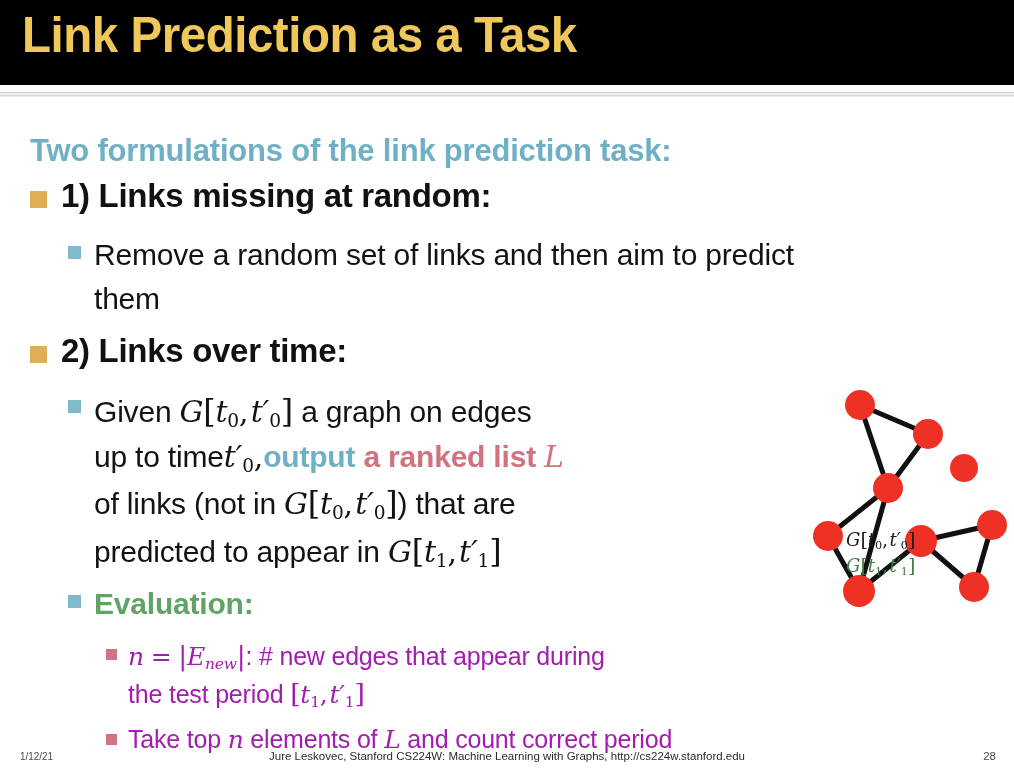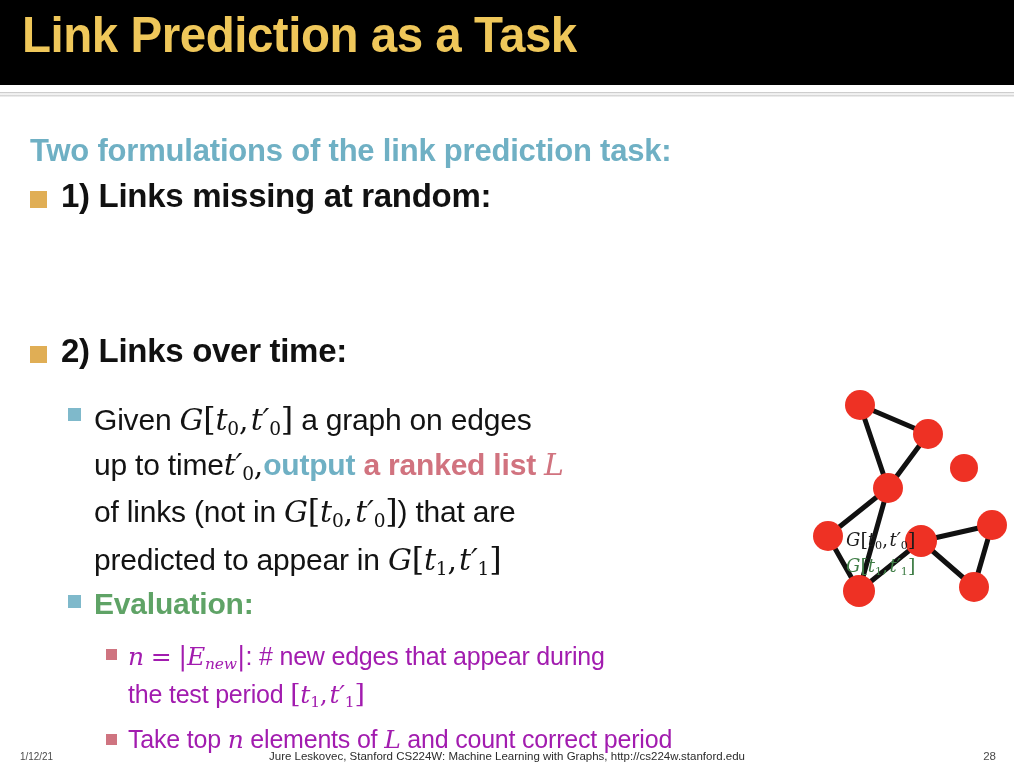--- a/index.html
+++ b/index.html
@@ -98,21 +98,21 @@
     font-size: 25px;
     color: #a21caf;
     line-height: 1.42;
     letter-spacing: -0.2px;
   }
 
   
   #row-1  { left: 22px;  top: 80px;  }
   #row-1a { left: 60px;  top: 136px; width: 760px; }
   #row-2  { left: 22px;  top: 235px; }
-  #row-2a { left: 60px;  top: 290px; width: 760px; margin-top: 8px; }
+  #row-2a { left: 60px;  top: 290px; width: 760px; }
   #row-eval { left: 60px; top: 485px; }
   #row-3a { left: 98px; top: 540px; width: 790px; }
   #row-3b { left: 98px; top: 625px; width: 860px; }
 
   .teal  { color: #6fb0c4; font-weight: bold; }
   .pink  { color: #d1737f; font-weight: bold; }
   .green { color: #5fa366; font-weight: bold; }
 
   
   .m {
@@ -209,20 +209,24 @@
 
 <div id="content">
 
   <div id="lead-heading">Two formulations of the link prediction task:</div>
 
   <div class="row" id="row-1">
     <span class="sq sq-l1"></span>
     <span class="txt-l1">1) Links missing at random:</span>
   </div>
 
+  <div class="row" id="row-1a">
+    <span class="sq sq-l2"></span>
+    <span class="txt-l2">Remove a random set of links and then aim to predict them</span>
+  </div>
 
   <div class="row" id="row-2">
     <span class="sq sq-l1"></span>
     <span class="txt-l1">2) Links over time:</span>
   </div>
 
   <div class="row" id="row-2a">
     <span class="sq sq-l2"></span>
     <span class="txt-l2">
       <span>Given</span>

